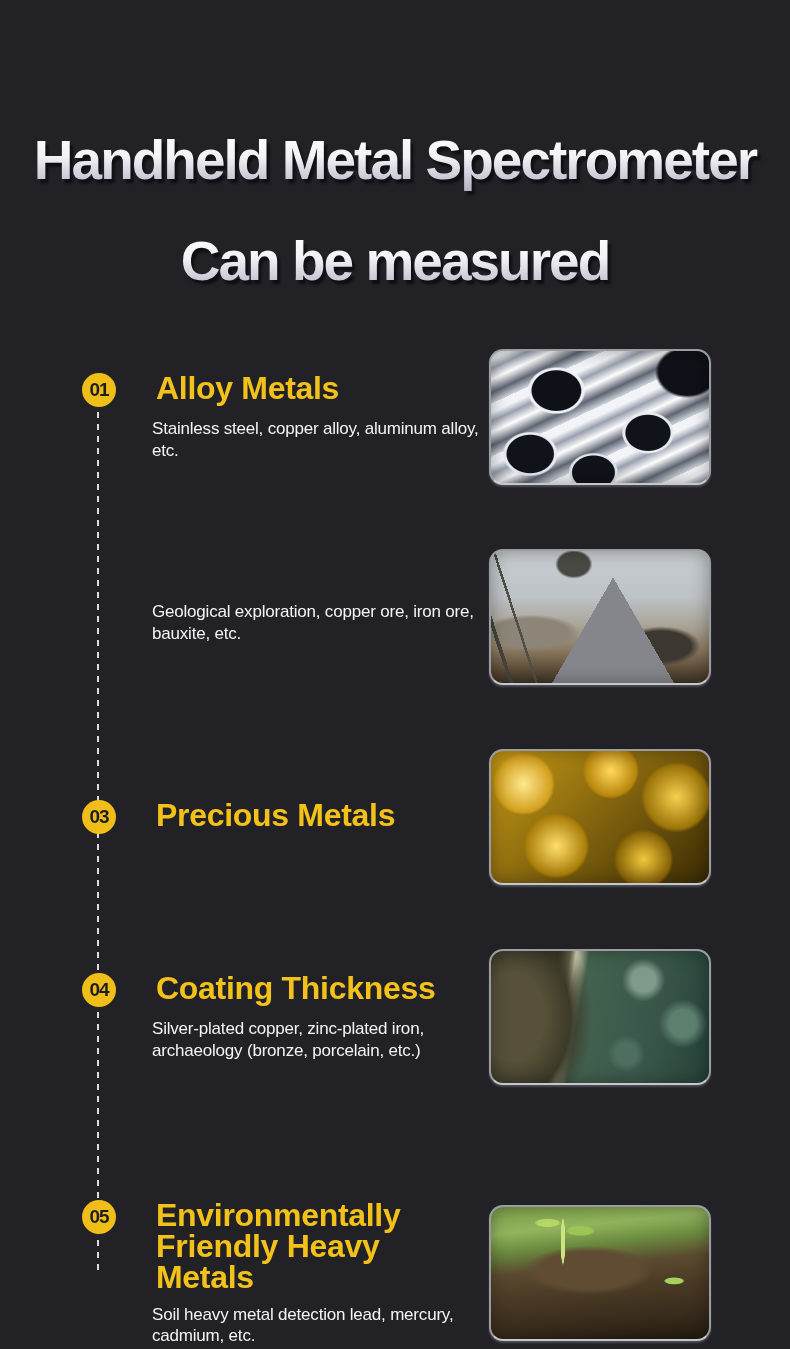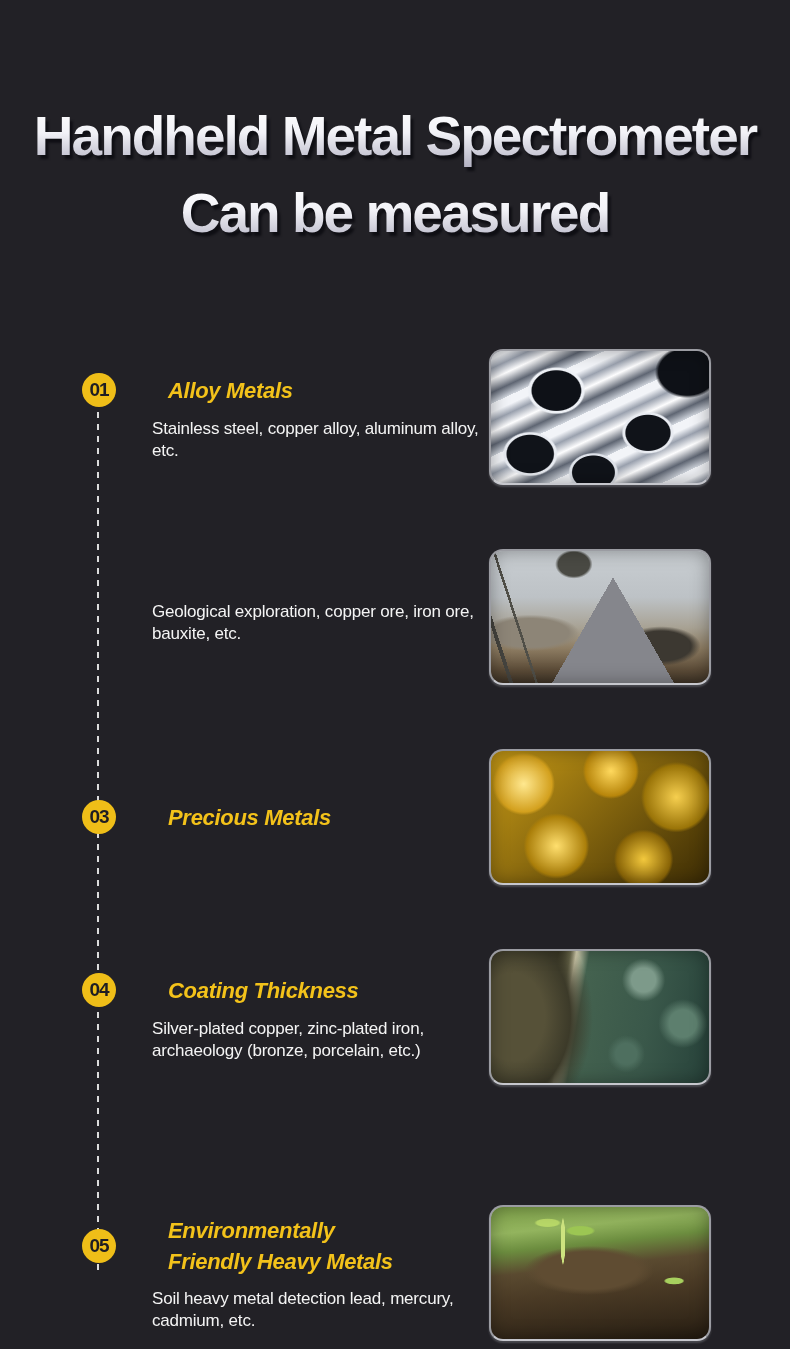--- a/index.html
+++ b/index.html
@@ -10,42 +10,43 @@
     font-family:"Liberation Sans","DejaVu Sans",sans-serif;
   }
   
   .header { position:absolute; top:98px; left:0; right:0; text-align:center; }
   .hline {
     display:block; font-weight:bold; font-size:55px; line-height:77px;
     letter-spacing:-2px;
     background:linear-gradient(180deg,#ffffff 10%,#f2f2f7 45%,#bdbccb 82%,#a7a6ba 100%);
     -webkit-background-clip:text; background-clip:text; color:transparent;
     filter:drop-shadow(3px 4px 1px rgba(8,8,14,0.75));
+    margin-top:24px;
   }
   
   .dashline {
     position:absolute; left:97px; top:400px; width:2px; height:872px; z-index:0;
     background:repeating-linear-gradient(to bottom,#dcdcdc 0 6px,transparent 6px 12px);
   }
   
   .item {
     position:absolute; left:82px; width:629px; height:136px; z-index:1;
     display:flex; align-items:center; justify-content:space-between;
   }
   .item-text { flex:1 1 auto; min-width:0; padding-right:10px; }
-  .item-head { display:flex; align-items:center; gap:52px; }
+  .item-head { display:flex; gap:40px; }
   .badge {
     flex:0 0 auto; width:34px; height:34px; border-radius:50%;
     background:#EFBE18; color:#1e1d23;
     display:flex; align-items:center; justify-content:center;
     font-size:19px; font-weight:bold; letter-spacing:-1px;
   }
   .item-title {
-    font-size:22px; font-weight:bold; color:#F3C21A;
-    letter-spacing:-0.3px; line-height:31px; white-space:pre-line;font-style:italic;
+    font-size:32px; font-weight:bold; color:#F3C21A;
+    letter-spacing:-0.3px; line-height:31px; white-space:pre-line;
   }
   .item-desc {
     margin:11px 0 0 70px; font-size:17px; line-height:21.5px;
     letter-spacing:-0.2px; color:#f4f4f4;
   }
   
   .photo {
     flex:0 0 auto; width:222px; height:136px; border-radius:14px;
     border:2px solid #9b9ca2; border-bottom-color:#c6c7cd;
     box-shadow:0 2px 2px rgba(180,182,192,0.28), inset 0 0 18px rgba(0,0,0,0.35);

